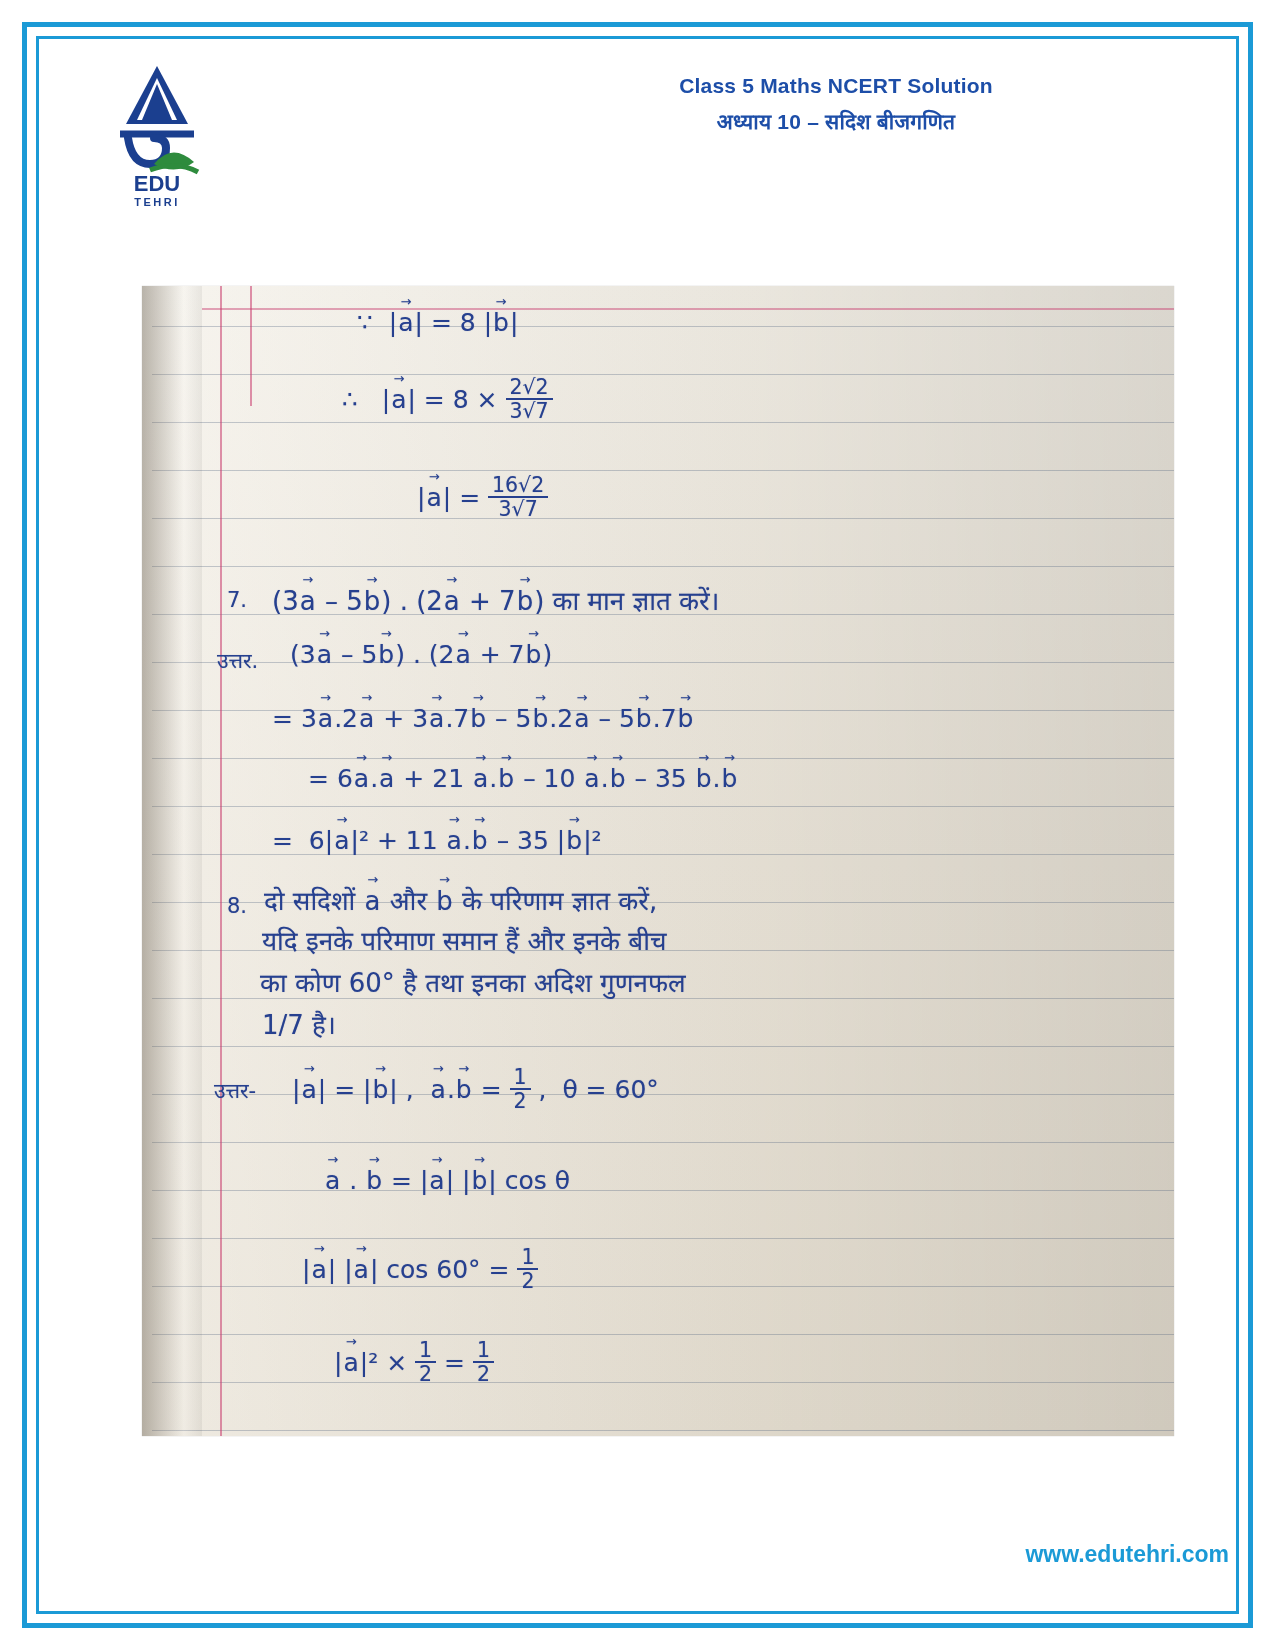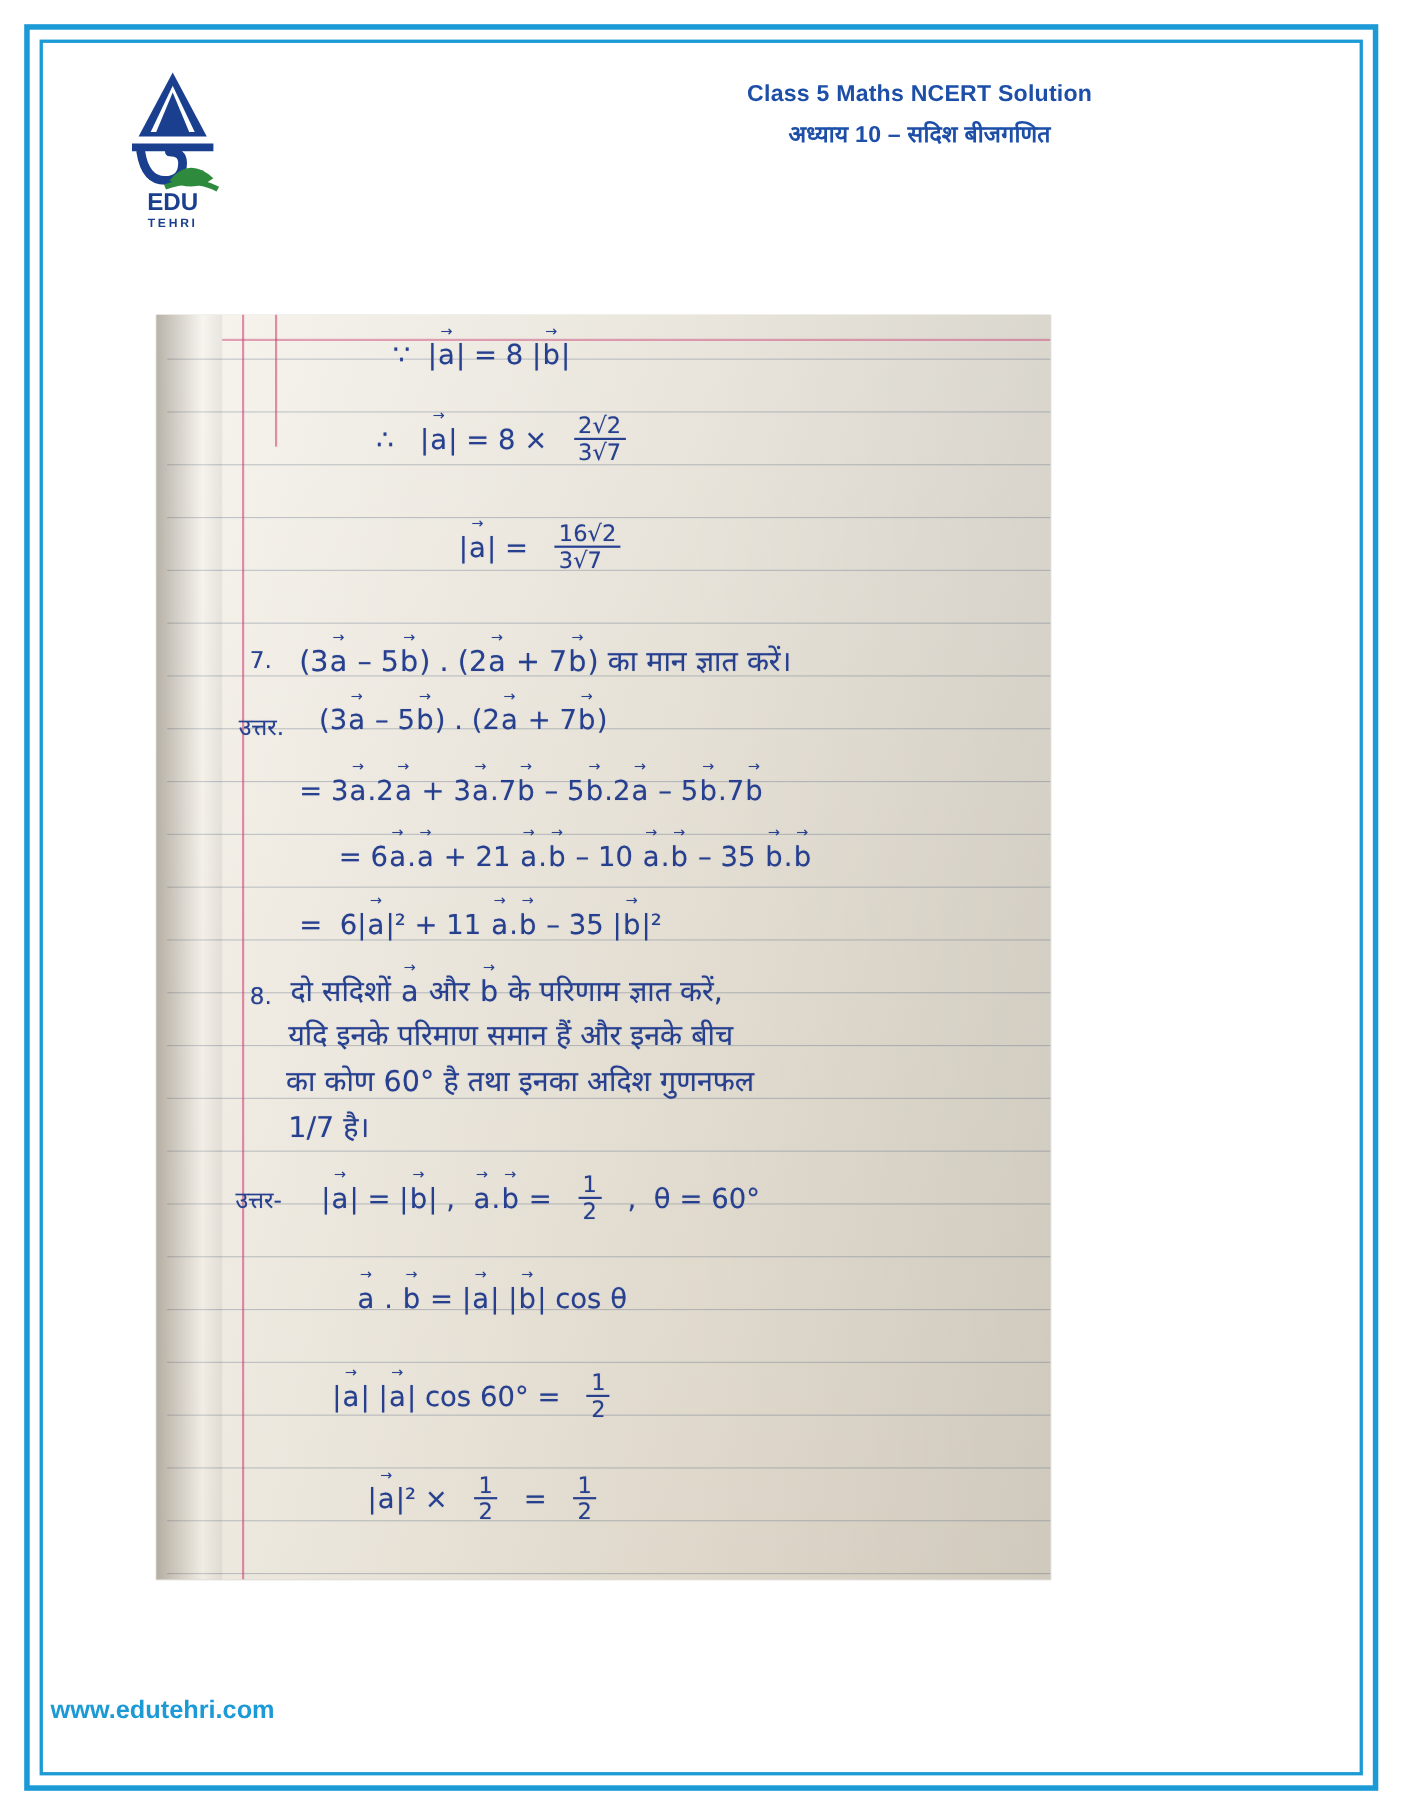--- a/index.html
+++ b/index.html
@@ -80,21 +80,21 @@
     font-weight: bold;
     font-size: 21px;
     letter-spacing: 0.2px;
   }
 
   
   .notebook {
     position: absolute;
     left: 96px;
     top: 240px;
-    width: 813px;
+    width: 1032px;
     height: 1150px;
     background: #efeae0;
     overflow: hidden;
     box-shadow: 0 0 1px rgba(0,0,0,0.25);
   }
   .paper {
     position: absolute;
     inset: 0;
     background:
       linear-gradient(to right, rgba(255,255,255,0.35), rgba(0,0,0,0.04) 60%, rgba(0,0,0,0.10)),
@@ -162,37 +162,37 @@
     top: -13px;
     left: 0;
     right: 0;
     font-size: 13px;
     text-align: center;
     line-height: 1;
   }
   .frac {
     display: inline-block;
     vertical-align: middle;
-    text-align: left;
+    text-align: center;
     font-size: 0.82em;
     line-height: 1.08;
-    margin: 0 16px;
+    margin: 0 0;
     position: relative;
     top: -2px;
   }
   .frac .num { display: block; padding: 0 4px; }
   .frac .den { display: block; padding: 0 4px; border-top: 2px solid #26408f; }
 
   
   .footer {
     position: absolute;
     left: 0;
     right: 0;
     bottom: 36px;
-    text-align: left;
+    text-align: right;
     color: #1b9ad6;
     font-weight: bold;
     font-size: 23px;
   }
 </style>
 </head>
 <body>
 
 <div class="page">
 

